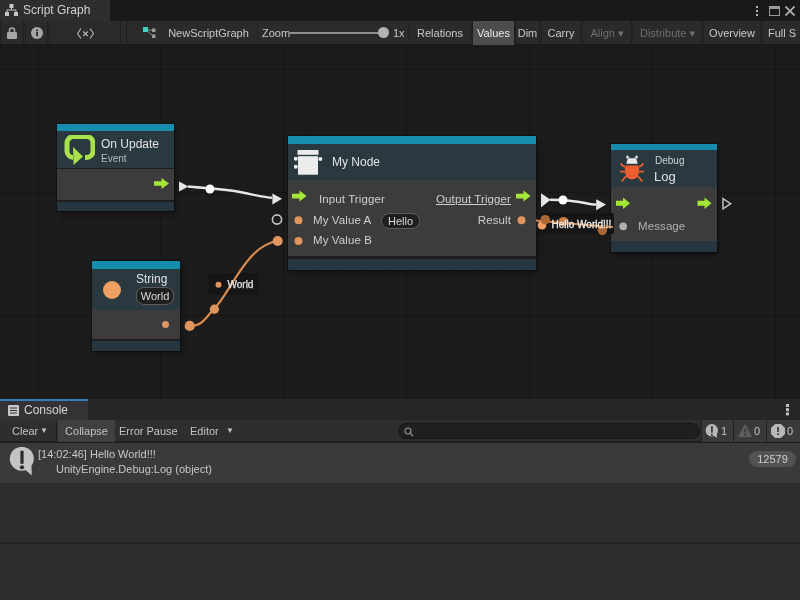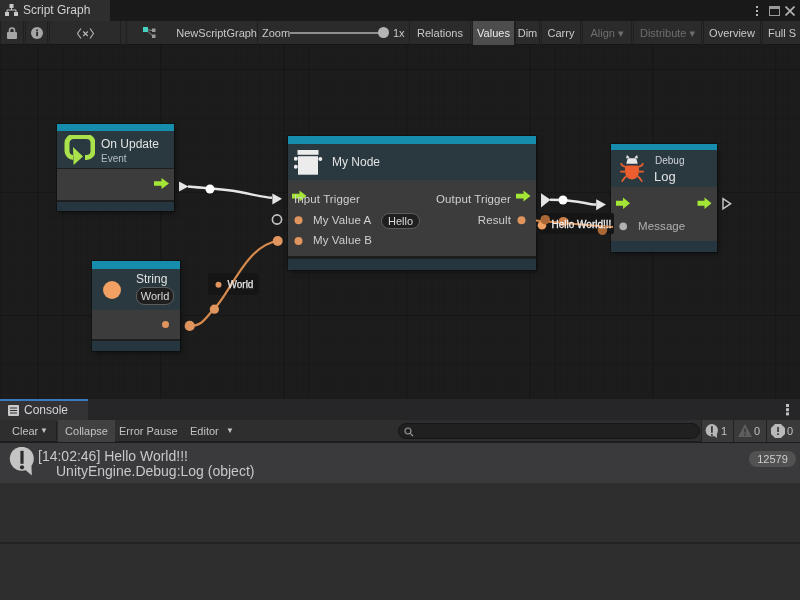--- a/index.html
+++ b/index.html
@@ -49,21 +49,21 @@
 
 #con-tabbar { left:0; top:399px; width:800px; height:21px; background:#262628; }
 #con-blue { left:0; top:399px; width:88px; height:2px; background:#3a79bb; }
 #con-tab { left:0; top:401px; width:88px; height:19px; background:#333336;
   color:#d4d4d4; font-size:12px; line-height:19px; }
 #con-toolbar { left:0; top:420px; width:800px; height:22px; background:#2e2e2e;
   border-bottom:1px solid #1f1f1f; }
 .cbtn { position:absolute; top:420px; height:22px; color:#c2c2c2; font-size:11px;
   line-height:22px; }
 #log-row { left:0; top:443px; width:800px; height:40px; background:#3a3a3d;
-  color:#c8c8c8; font-size:14px;text-align:right; }
+  color:#c8c8c8; font-size:11px;text-align:right; }
 #log-rest { left:0; top:483px; width:800px; height:117px; background:#2e2e2e; }
 #con-split { left:0; top:542px; width:800px; height:2px; background:#222222; }
 #con-bottom { left:0; top:544px; width:800px; height:56px; background:#2e2e2e; }
 #badge { left:749px; top:451px; width:47px; height:16px; background:#525252;
   border-radius:8px; color:#cccccc; font-size:11px; line-height:16px;
   text-align:center; }
 </style>
 </head>
 <body>
 <div id="app">
@@ -96,21 +96,21 @@
       <circle cx="6" cy="6" r="6" fill="#a6a6a6"></circle>
       <rect x="5.2" y="5" width="1.8" height="4.2" fill="#2b2b2b"></rect>
       <rect x="5.2" y="2.5" width="1.8" height="1.8" fill="#2b2b2b"></rect>
     </svg>
   </div>
   <div class="abs tbtn" style="left:49px;width:72px;">
     <svg width="17" height="11" viewBox="0 0 17 11" style="margin-top:7px">
       <path d="M4 0.5 L0.5 5.5 L4 10.5 M13 0.5 L16.5 5.5 L13 10.5 M6.2 3.5 L10.8 8 M10.8 3.5 L6.2 8" stroke="#b2b2b2" stroke-width="1.2" fill="none"></path>
     </svg>
   </div>
-  <div class="abs tbtn" style="left:126px;width:132px;text-align:right;">
+  <div class="abs tbtn" style="left:126px;width:132px;text-align:center;">
     <svg class="abs" style="left:16px;top:6px" width="13" height="12" viewBox="0 0 13 12">
       <path d="M2.5 2.5 L10 9 M2.5 2.5 L10 3.5" stroke="#8a8a8a" stroke-width="1"></path>
       <rect x="0" y="0" width="5" height="5" fill="#45d0c0"></rect>
       <rect x="9" y="1.5" width="3.5" height="3.5" fill="#9a9a9a"></rect>
       <rect x="9" y="7.5" width="3.5" height="3.5" fill="#9a9a9a"></rect>
     </svg>
     <span style="margin-left:33px">NewScriptGraph</span>
   </div>
   <div class="abs tlabel" style="left:262px;">Zoom</div>
   <div class="abs" style="left:290px;top:32px;width:94px;height:1.5px;background:#8f8f8f;"></div>
@@ -238,22 +238,22 @@
     <path d="M516 196.4 h7.5 v-3.2 l7 5.5 -7 5.5 v-3.2 h-7.5 z" fill="#a3e636" transform="translate(0,-2.6)"></path>
     <circle cx="298.5" cy="220.3" r="4" fill="#e0945e"></circle>
     <circle cx="298.5" cy="240.9" r="4" fill="#e0945e"></circle>
     <circle cx="521.5" cy="220.3" r="4" fill="#e0945e"></circle>
 
     <path d="M616 201 h7 v-3.2 l7 5.7 -7 5.7 v-3.2 h-7 z" fill="#a3e636" transform="translate(0,-0.2)"></path>
     <path d="M697.5 201 h7 v-3.2 l7 5.7 -7 5.7 v-3.2 h-7 z" fill="#a3e636" transform="translate(0,-0.2)"></path>
     <circle cx="623.2" cy="226.4" r="3.8" fill="#b0b0b0"></circle>
   </svg>
 
-  <div class="abs plabel" style="left:294px;top:193px;">Input Trigger</div>
-  <div class="abs plabel" style="left:400px;top:193px;width:111px;text-align:right;">Output Trigger</div>
+  <div class="abs plabel" style="left:319px;top:193px;">Input Trigger</div>
+  <div class="abs plabel" style="left:400px;top:193px;width:111px;text-align:right;text-decoration:underline;">Output Trigger</div>
   <div class="abs plabel" style="left:313px;top:214px;">My Value A</div>
   <div class="field" style="left:381px;top:213px;width:39px;height:16px;line-height:14px;">Hello</div>
   <div class="abs plabel" style="left:440px;top:214px;width:71px;text-align:right;">Result</div>
   <div class="abs plabel" style="left:313px;top:234px;">My Value B</div>
   <div class="abs plabel" style="left:638px;top:220px;color:#b0b0b0;">Message</div>
 
   <div class="abs" id="con-tabbar"></div>
   <div class="abs" id="con-blue"></div>
   <div class="abs" id="con-tab">
     <svg class="abs" style="left:8px;top:4px" width="11" height="11" viewBox="0 0 11 11">

